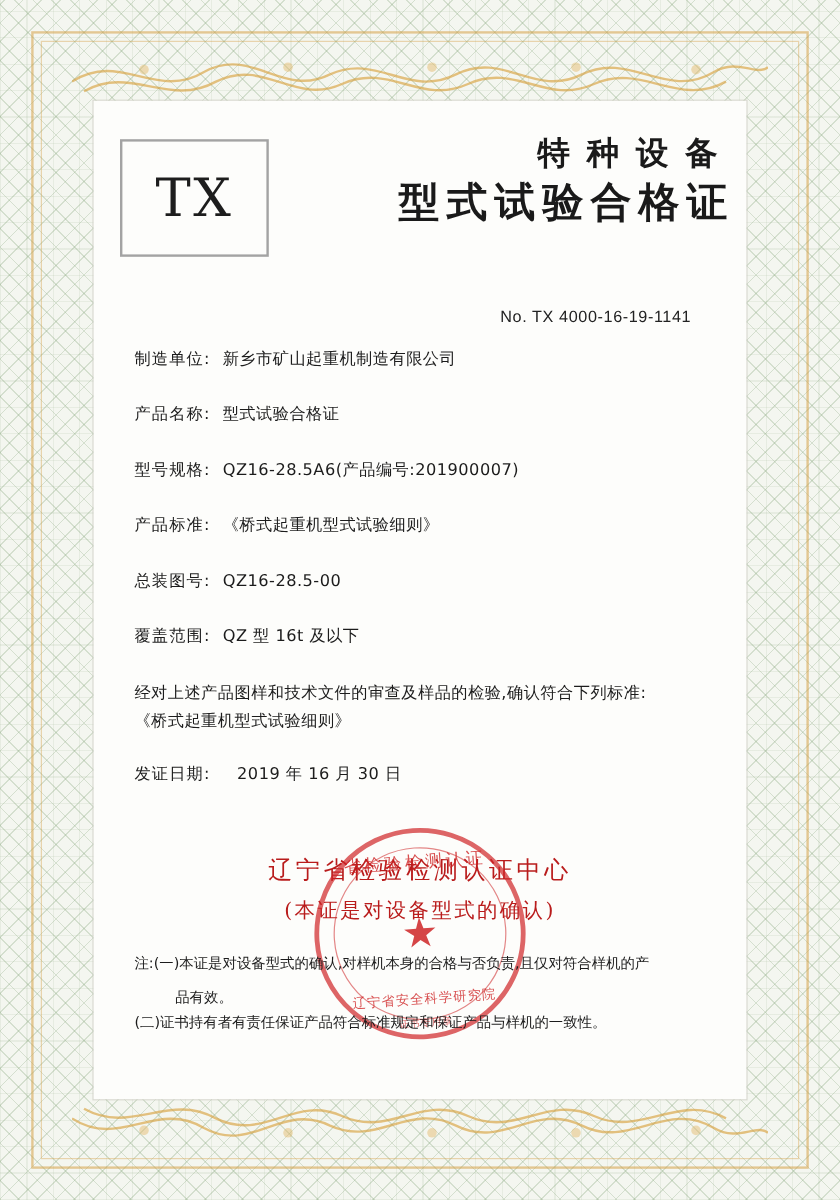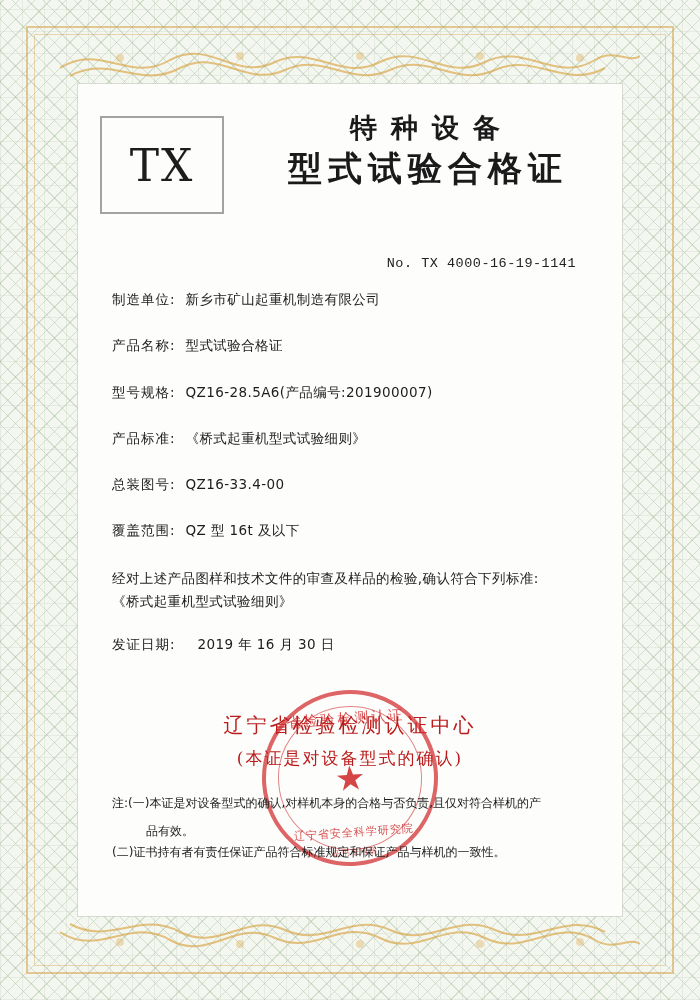--- a/index.html
+++ b/index.html
@@ -89,21 +89,21 @@
     font-family: "DejaVu Serif", "Liberation Serif", serif;
     font-size: 44px;
     letter-spacing: 2px;
     color: #1d1d1d;
   }
   .titles {
     position: absolute;
     left: 160px;
     right: 10px;
     top: 26px;
-    text-align: center;
+    text-align: right;
   }
   .title-main {
     font-family: "DejaVu Serif", "Liberation Serif", serif;
     font-size: 27px;
     letter-spacing: 14px;
     color: #1a1a1a;
     font-weight: bold;
     padding-left: 14px;
   }
   .title-sub {
@@ -111,21 +111,21 @@
     font-size: 34px;
     letter-spacing: 6px;
     color: #1a1a1a;
     font-weight: bold;
     padding-left: 6px;
   }
   .cert-no {
     margin-top: 22px;
     text-align: right;
     padding-right: 46px;
-    font-family: Liberation Mono, monospace;
+    font-family: Liberation Sans, sans-serif;
     font-size: 13.5px;
     color: #222;
     letter-spacing: 0.5px;
   }
 
   
   .fields {
     margin-top: 18px;
     padding: 0 34px 0 34px;
   }
@@ -339,21 +339,21 @@
       <div class="field-row">
         <div class="field-label">型号规格:</div>
         <div class="field-value">QZ16-28.5A6(产品编号:201900007)</div>
       </div>
       <div class="field-row">
         <div class="field-label">产品标准:</div>
         <div class="field-value">《桥式起重机型式试验细则》</div>
       </div>
       <div class="field-row">
         <div class="field-label">总装图号:</div>
-        <div class="field-value">QZ16-33.4-00</div>
+        <div class="field-value">QZ16-28.5-00</div>
       </div>
       <div class="field-row">
         <div class="field-label">覆盖范围:</div>
         <div class="field-value">QZ 型 16t 及以下</div>
       </div>
     </div>
 
     <div class="statement">
       <span>经对上述产品图样和技术文件的审查及样品的检验,确认符合下列标准:</span>
       <span class="line2">《桥式起重机型式试验细则》</span>

